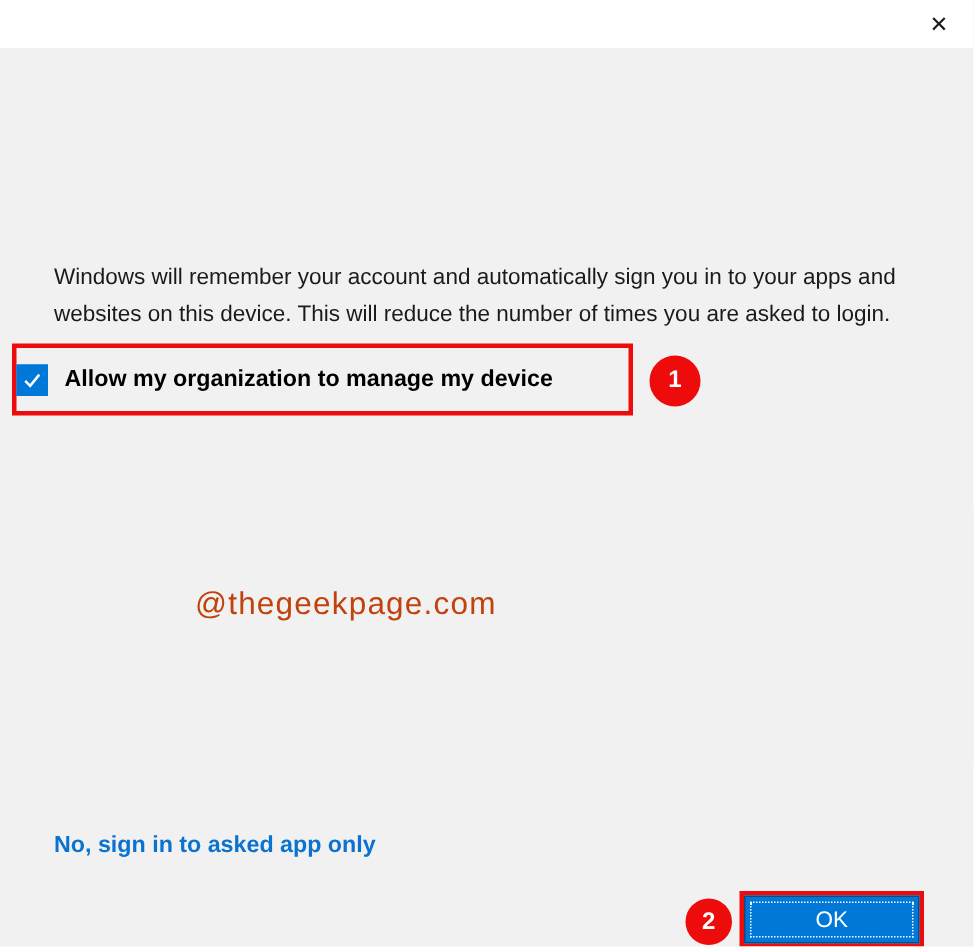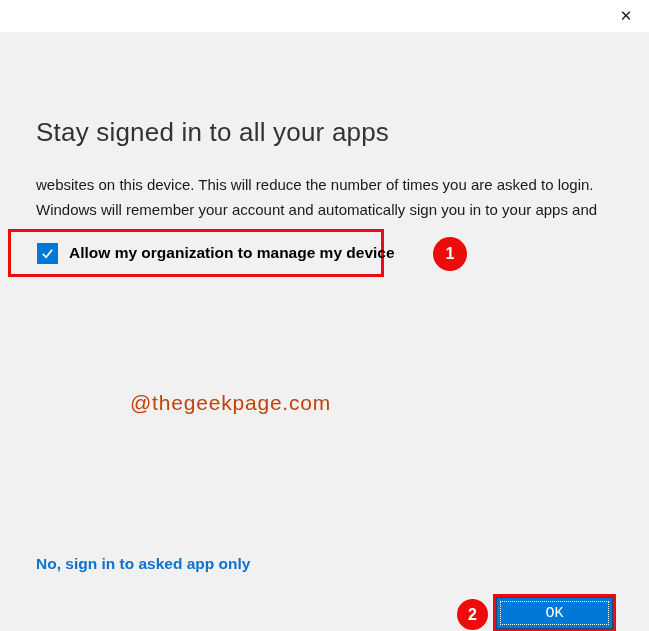--- a/index.html
+++ b/index.html
@@ -55,25 +55,24 @@
     left: 36px; top: 140px;
     font-size: 15px;
     line-height: 25px;
     color: #1a1a1a;
   }
   .dialog-desc span { display: block; white-space: nowrap; }
   
   .checkbox-highlight {
     position: absolute;
     left: 8px; top: 197px;
-    width: 376px; height: 48px;
+    width: 414px; height: 48px;
     border: 3px solid #ee0b0b;
     display: flex;
     align-items: center;
-    padding-left: 26px;
   }
   .checkbox {
     width: 21px; height: 21px;
     background: #0078d7;
     border: 1px solid #0078d7;
     display: flex; align-items: center; justify-content: center;
     cursor: pointer;
     flex: 0 0 auto;
   }
   .checkbox svg { display: block; }
@@ -125,43 +124,42 @@
     border: 3px solid #ee0b0b;
   }
   .ok-button {
     width: 117px; height: 32px;
     background: #0078d7;
     border: 1px solid #15487c;
     outline: 1px dotted #ffffff;
     outline-offset: -5px;
     color: #ffffff;
     font-size: 15px;
-    font-family: Liberation Mono, monospace;
+    font-family: Liberation Sans, sans-serif;
     display: flex; align-items: center; justify-content: center;
     cursor: pointer;
   }
 </style>
 </head>
 <body>
 
 <div class="page">
 
   <div class="titlebar">
     <button class="close-btn">
       <span>✕</span>
     </button>
   </div>
 
   <div class="dialog-body">
 
-    <h1 class="dialog-title">Stay signed in to all your apps</h1>
 
     <div class="dialog-desc">
+      <span>Windows will remember your account and automatically sign you in to your apps and</span>
       <span>websites on this device. This will reduce the number of times you are asked to login.</span>
-      <span>Windows will remember your account and automatically sign you in to your apps and</span>
     </div>
 
     <div class="checkbox-highlight">
       <div class="checkbox" role="checkbox" aria-checked="true">
         <svg width="15" height="15" viewBox="0 0 16 16">
           <polyline points="3,8.5 6.5,12 13,4" fill="none" stroke="#ffffff" stroke-width="1.8"></polyline>
         </svg>
       </div>
       <span class="checkbox-label">Allow my organization to manage my device</span>
     </div>

